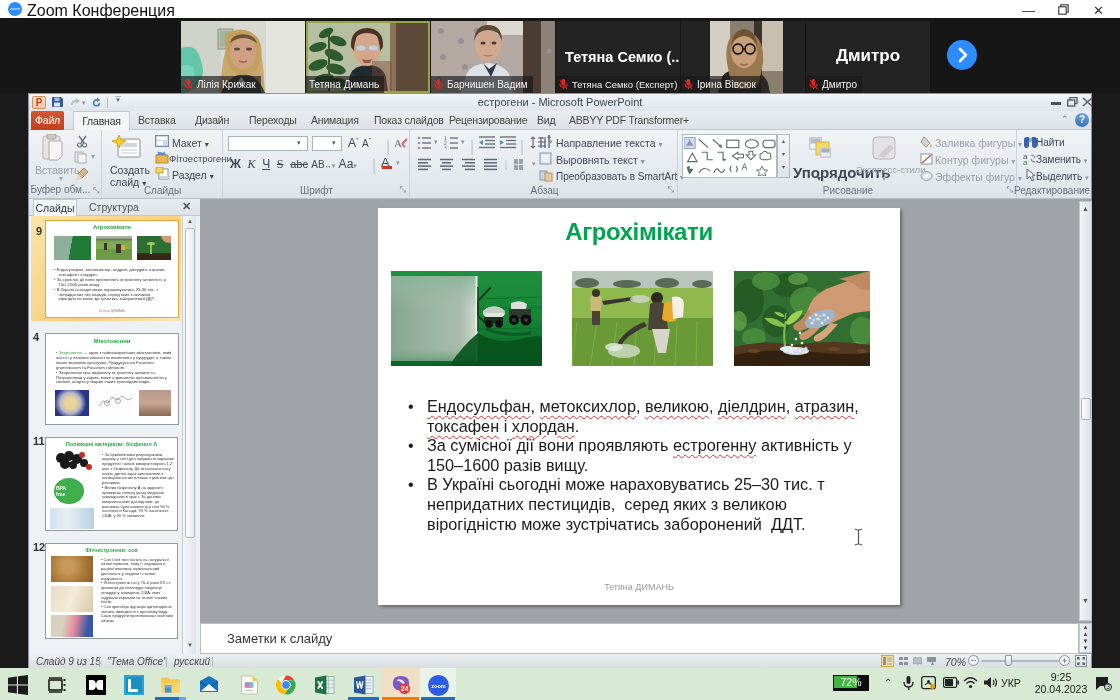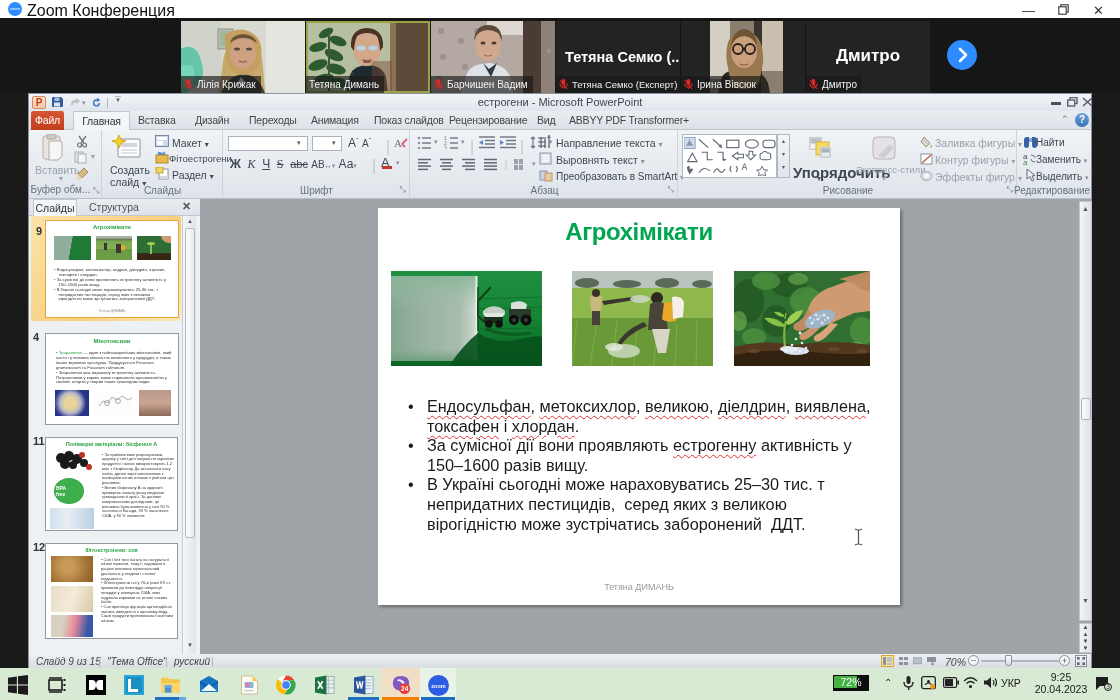--- a/index.html
+++ b/index.html
@@ -798,36 +798,39 @@
               <circle cx="52" cy="79" r="1.2"></circle>
               <circle cx="58" cy="81" r="1.2"></circle>
               <circle cx="66" cy="80" r="1.2"></circle>
               <circle cx="72" cy="81" r="1.2"></circle>
               <circle cx="62" cy="78" r="1.2"></circle>
             </g>
         </svg>
       </div>
 
       <div class="abs" style="left:30px;top:189px;width:470px;font-size:16.25px;line-height:19.6px;color:#1a1a1a;">
-        <div style="position:relative;padding-left:19px;"><span style="position:absolute;left:0;">•</span><span class="sq">Ендосульфан</span>, <span class="sq">метоксихлор</span>, <span class="sq">великою</span>, <span class="sq">діелдрин</span>, <span class="sq">виявлена</span>,<br><span class="sq">токсафен</span> і <span class="sq">хлордан</span>.</div>
+        <div style="position:relative;padding-left:19px;"><span style="position:absolute;left:0;">•</span><span class="sq">Ендосульфан</span>, <span class="sq">метоксихлор</span>, <span class="sq">великою</span>, <span class="sq">діелдрин</span>, <span class="sq">атразин</span>,<br><span class="sq">токсафен</span> і <span class="sq">хлордан</span>.</div>
         <div style="position:relative;padding-left:19px;"><span style="position:absolute;left:0;">•</span>За сумісної дії вони проявляють <span class="sq">естрогенну</span> активність у<br>150–1600 разів вищу.</div>
         <div style="position:relative;padding-left:19px;"><span style="position:absolute;left:0;">•</span>В Україні сьогодні може нараховуватись 25–30 тис. т<br>непридатних пестицидів,&nbsp; серед яких з великою<br>вірогідністю може зустрічатись заборонений&nbsp; ДДТ.</div>
       </div>
       <svg class="abs" style="left:476px;top:320px;" width="9" height="18" viewBox="0 0 9 18">
           <path d="M1 1 Q4.5 3 8 1 M4.5 2 L4.5 16 M1 17 Q4.5 15 8 17" stroke="#555" stroke-width="1.2" fill="none"></path>
         </svg>
       <div class="abs" style="left:0;top:374px;width:522px;text-align:center;font-size:9px;color:#999;">Тетяна ДИМАНЬ</div>
     </div>
 
     <div class="abs" id="mscroll" style="left:1050px;top:2px;width:13px;height:420px;background:linear-gradient(90deg,#f2f4f6,#dde2e8);border:1px solid #c0c7cf;">
       <div class="abs" style="left:0;top:0;width:11px;height:13px;text-align:center;font-size:7px;color:#555;line-height:13px;">▲</div>
       <div class="abs" style="left:0.5px;top:196px;width:10px;height:22px;background:linear-gradient(90deg,#fdfdfe,#e4e9ee);border:1px solid #aab2bc;border-radius:2px;"></div>
       <div class="abs" style="left:0;top:392px;width:11px;height:13px;text-align:center;font-size:7px;color:#555;line-height:13px;">▼</div>
     </div>
     <div class="abs" style="left:1050px;top:424px;width:13px;height:30px;background:linear-gradient(90deg,#f2f4f6,#dde2e8);border:1px solid #c0c7cf;font-size:6px;color:#444;text-align:center;line-height:7px;">▲<br>▲<br>▼<br>▼</div>
+    <div class="abs" id="notes">
+        <span style="position:absolute;left:26px;top:7px;">Заметки к слайду</span>
+      </div>
   </div>
   <div class="abs" id="pstatus">
     <span class="abs" style="left:7px;top:2px;font-size:10px;">Слайд 9 из 15</span>
     <span class="abs" style="left:69px;top:1px;color:#aab2bc;">|</span>
     <span class="abs" style="left:78px;top:2px;font-size:10px;">"Тема Office"</span>
     <span class="abs" style="left:136px;top:1px;color:#aab2bc;">|</span>
     <span class="abs" style="left:145px;top:2px;font-size:10px;">русский</span>
     <span class="abs" style="left:182px;top:1px;color:#aab2bc;">|</span>
 
     <div class="abs" style="left:852px;top:1px;width:13px;height:12px;background:#fbe29a;border:1px solid #d8a830;"></div>

